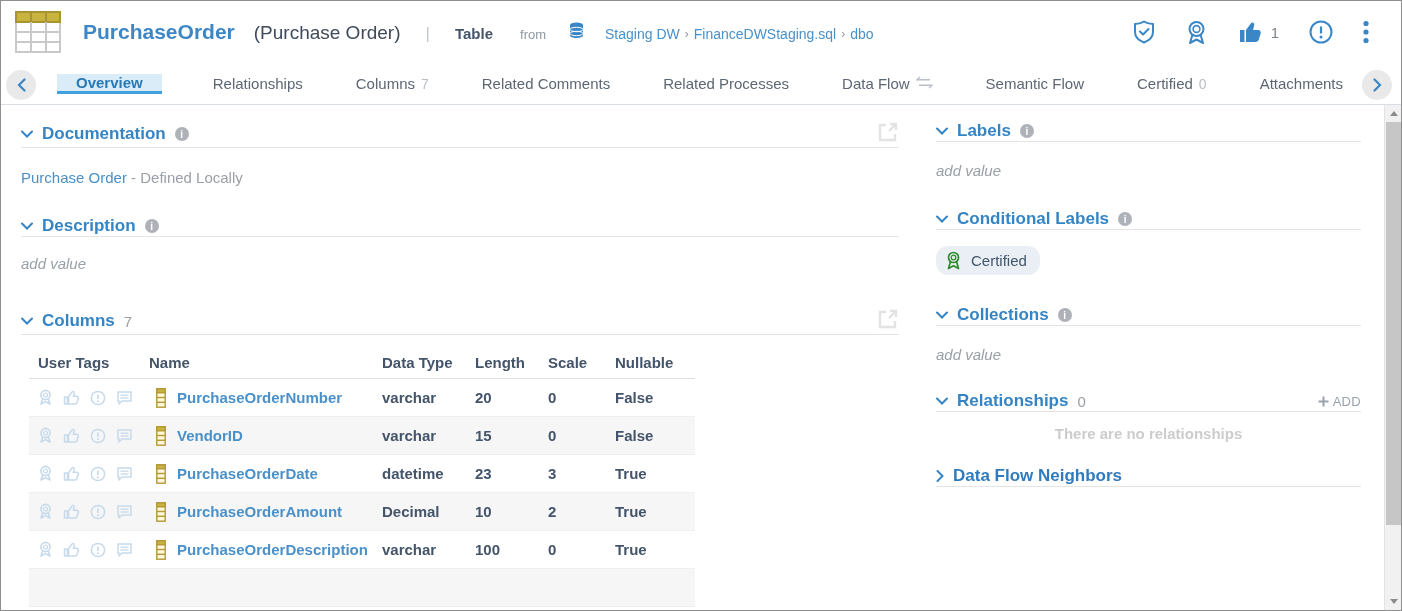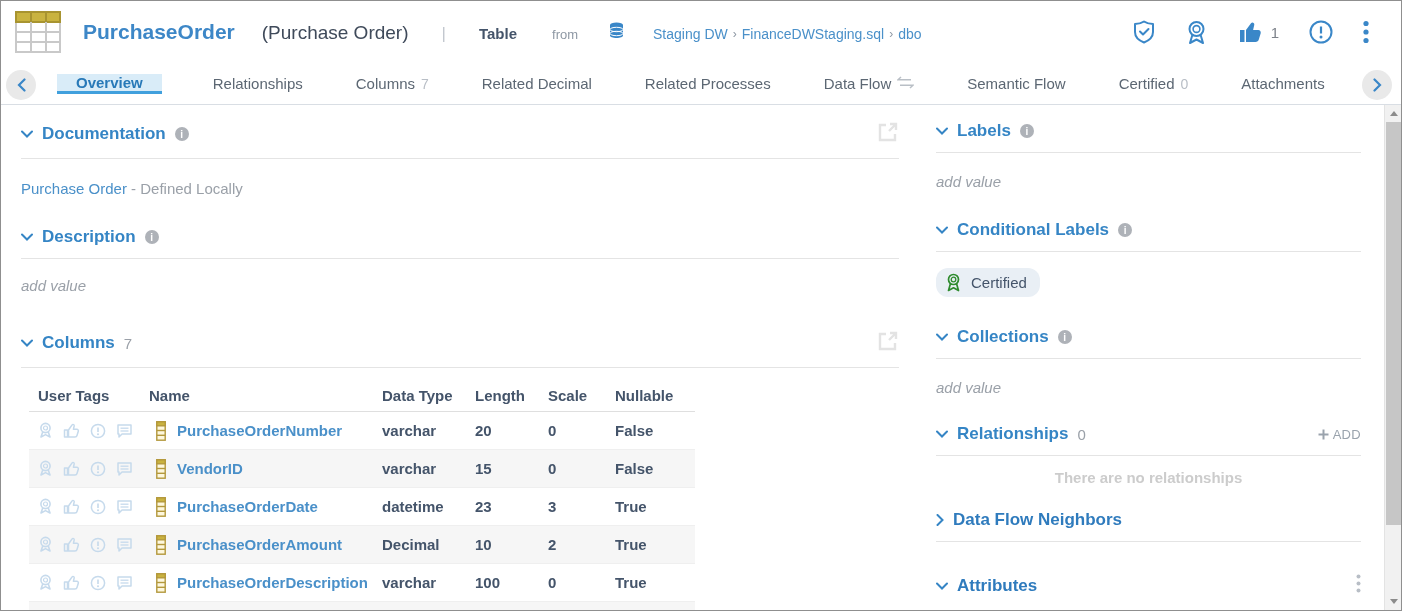--- a/index.html
+++ b/index.html
@@ -5,21 +5,21 @@
   * { margin:0; padding:0; box-sizing:border-box; }
   html,body { background:#fff; }
   body { font-family:"Liberation Sans", sans-serif; }
   .window {
     position:relative; width:1402px; height:611px; background:#fff;
     border:1px solid #8f8f8f; overflow:hidden;
   }
   
   .header { position:absolute; top:0; left:0; right:0; height:62px; background:#fff; display:flex; align-items:center; padding:0 18px 0 14px; }
   .tbl-icon { width:46px; height:42px; margin-right:22px; flex:none; }
-  .title-wrap { display:flex; align-items:baseline; gap:27px; white-space:nowrap; }
+  .title-wrap { display:flex; align-items:baseline; gap:19px; white-space:nowrap; }
   .title { font-size:21px; font-weight:bold; color:#3d87c7; }
   .subtitle { font-size:19px; color:#3f4a5a; }
   .pipe { color:#c3c8cf; font-size:17px; margin:0 6px; }
   .obj-type { font-size:15px; color:#44546a; font-weight:bold; }
   .from-lbl { font-size:13px; color:#8e98a4; margin:0 4px 0 8px; }
   .crumb { font-size:14px; color:#4a90c9; display:flex; align-items:center; gap:5px; }
   .crumb .sep { color:#8e98a4; font-size:12px; }
   .hdr-icons { margin-left:auto; display:flex; align-items:center; gap:30px; padding-right:14px; }
   .hdr-icons svg { display:block; }
   .like-wrap { display:flex; align-items:center; gap:8px; }
@@ -30,21 +30,21 @@
   .tab { display:flex; align-items:center; gap:6px; font-size:15px; color:#5c6773; cursor:pointer; padding:0 2px; }
   .tab .cnt { color:#b8bec6; font-size:14px; }
   .tab.active { background:#d9ecf8; color:#2879b8; font-weight:bold; padding:0 19px; border-bottom:3px solid #41a0dd; }
   .nav-circle { position:absolute; top:7px; width:30px; height:30px; border-radius:50%; background:#e9e9e9; display:flex; align-items:center; justify-content:center; z-index:5; cursor:pointer; }
   .nav-circle.left { left:5px; }
   .nav-circle.right { right:9px; }
   
   .content { position:absolute; top:104px; left:0; right:17px; bottom:0; overflow:hidden; background:#fff; }
   .leftcol { position:absolute; left:20px; top:0; width:878px; }
   .rightcol { position:absolute; left:935px; top:0; width:425px; }
-  .sec-head { display:flex; align-items:center; gap:9px; border-bottom:1px solid #e4e4e4; padding-bottom:11px; }
+  .sec-head { display:flex; align-items:center; gap:9px; border-bottom:1px solid #e4e4e4; }
   .sec-title { font-size:17px; font-weight:bold; color:#3585c5; }
   .sec-title.dark { color:#2f7bbd; }
   .sec-cnt { font-size:15px; color:#9aa0a8; }
   .chev { flex:none; }
   .info-i { width:14px; height:14px; border-radius:50%; background:#aeb2b8; color:#fff; font-size:10px; font-weight:bold; display:inline-flex; align-items:center; justify-content:center; font-style:normal; flex:none; }
   .edit-ic { margin-left:auto; }
   .placeholder { font-style:italic; color:#9aa0a8; font-size:15px; }
   .doc-val { font-size:15px; margin-top:21px; }
   .doc-val .lnk { color:#4a90c9; }
   .doc-val .suffix { color:#9aa0a8; } .mt18 { margin-top:18px; } .mt20 { margin-top:20px; }
@@ -160,21 +160,21 @@
           <span>Overview</span>
         </div>
         <div class="tab">
           <span>Relationships</span>
         </div>
         <div class="tab">
           <span>Columns</span>
           <span class="cnt">7</span>
         </div>
         <div class="tab">
-          <span>Related Decimal</span>
+          <span>Related Comments</span>
         </div>
         <div class="tab">
           <span>Related Processes</span>
         </div>
         <div class="tab">
           <span>Data Flow</span>
           <span>
   <svg width="17" height="13" viewBox="0 0 17 13">
               <path d="M4 1 L1 3.8 L14 3.8 M13 12 L16 9.2 L3 9.2" fill="none" stroke="#b9bfc6" stroke-width="1.5"></path>
             </svg>
@@ -536,33 +536,20 @@
 
       <div style="margin-top:24px;">
         <div class="sec-head">
           <svg class="chev" width="8" height="12" viewBox="0 0 8 12">
               <path d="M1.5 1 L6.5 6 L1.5 11" fill="none" stroke="#3585c5" stroke-width="2" stroke-linecap="round"></path>
             </svg>
           <span class="sec-title dark">Data Flow Neighbors</span>
         </div>
       </div>
 
-      <div style="margin-top:32px;">
-        <div class="sec-head" style="border-bottom:none; padding-bottom:0;">
-          <svg class="chev" width="12" height="8" viewBox="0 0 12 8">
-              <path d="M1 1.5 L6 6.5 L11 1.5" fill="none" stroke="#3585c5" stroke-width="2" stroke-linecap="round"></path>
-            </svg>
-          <span class="sec-title dark">Attributes</span>
-          <span class="kebab-sm"><svg width="5" height="19" viewBox="0 0 5 19">
-                <circle cx="2.5" cy="2.5" r="2" fill="#b8bec6"></circle>
-                <circle cx="2.5" cy="9.5" r="2" fill="#b8bec6"></circle>
-                <circle cx="2.5" cy="16.5" r="2" fill="#b8bec6"></circle>
-              </svg></span>
-        </div>
-      </div>
 
     </div>
   </div>
 
   <div class="scrollbar">
     <div class="sb-arrow up">
         <div class="tri-up"></div>
       </div>
     <div class="sb-thumb"></div>
     <div class="sb-arrow down">

